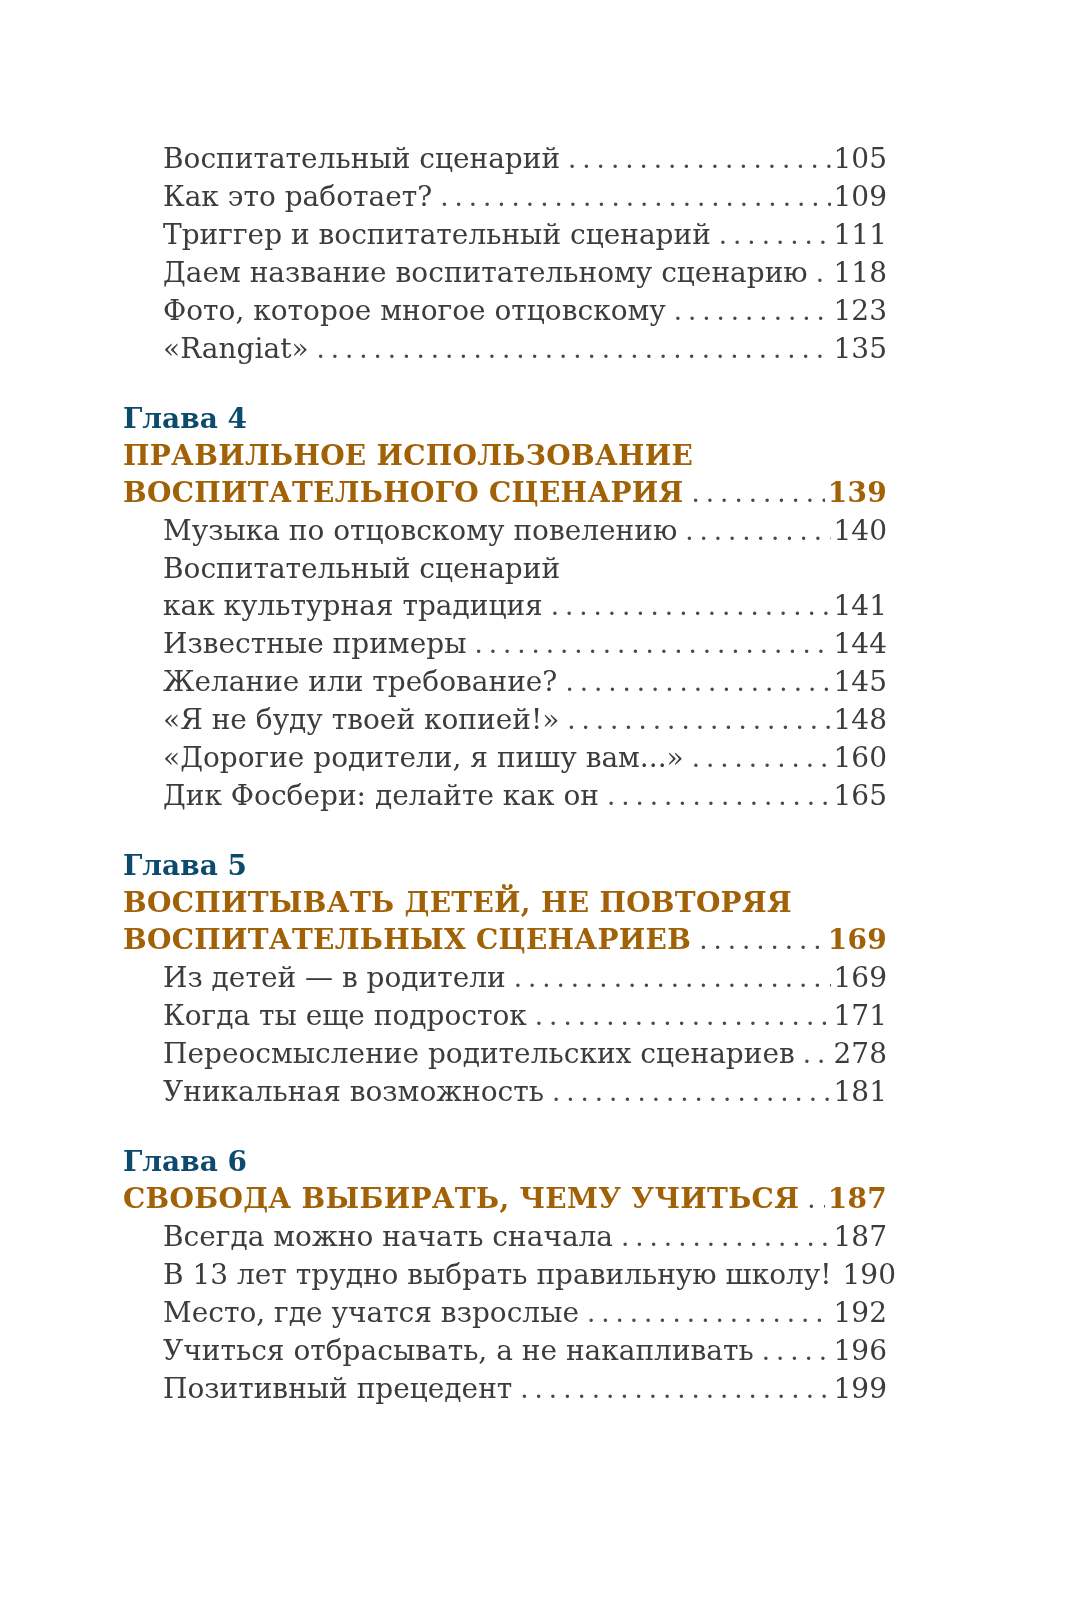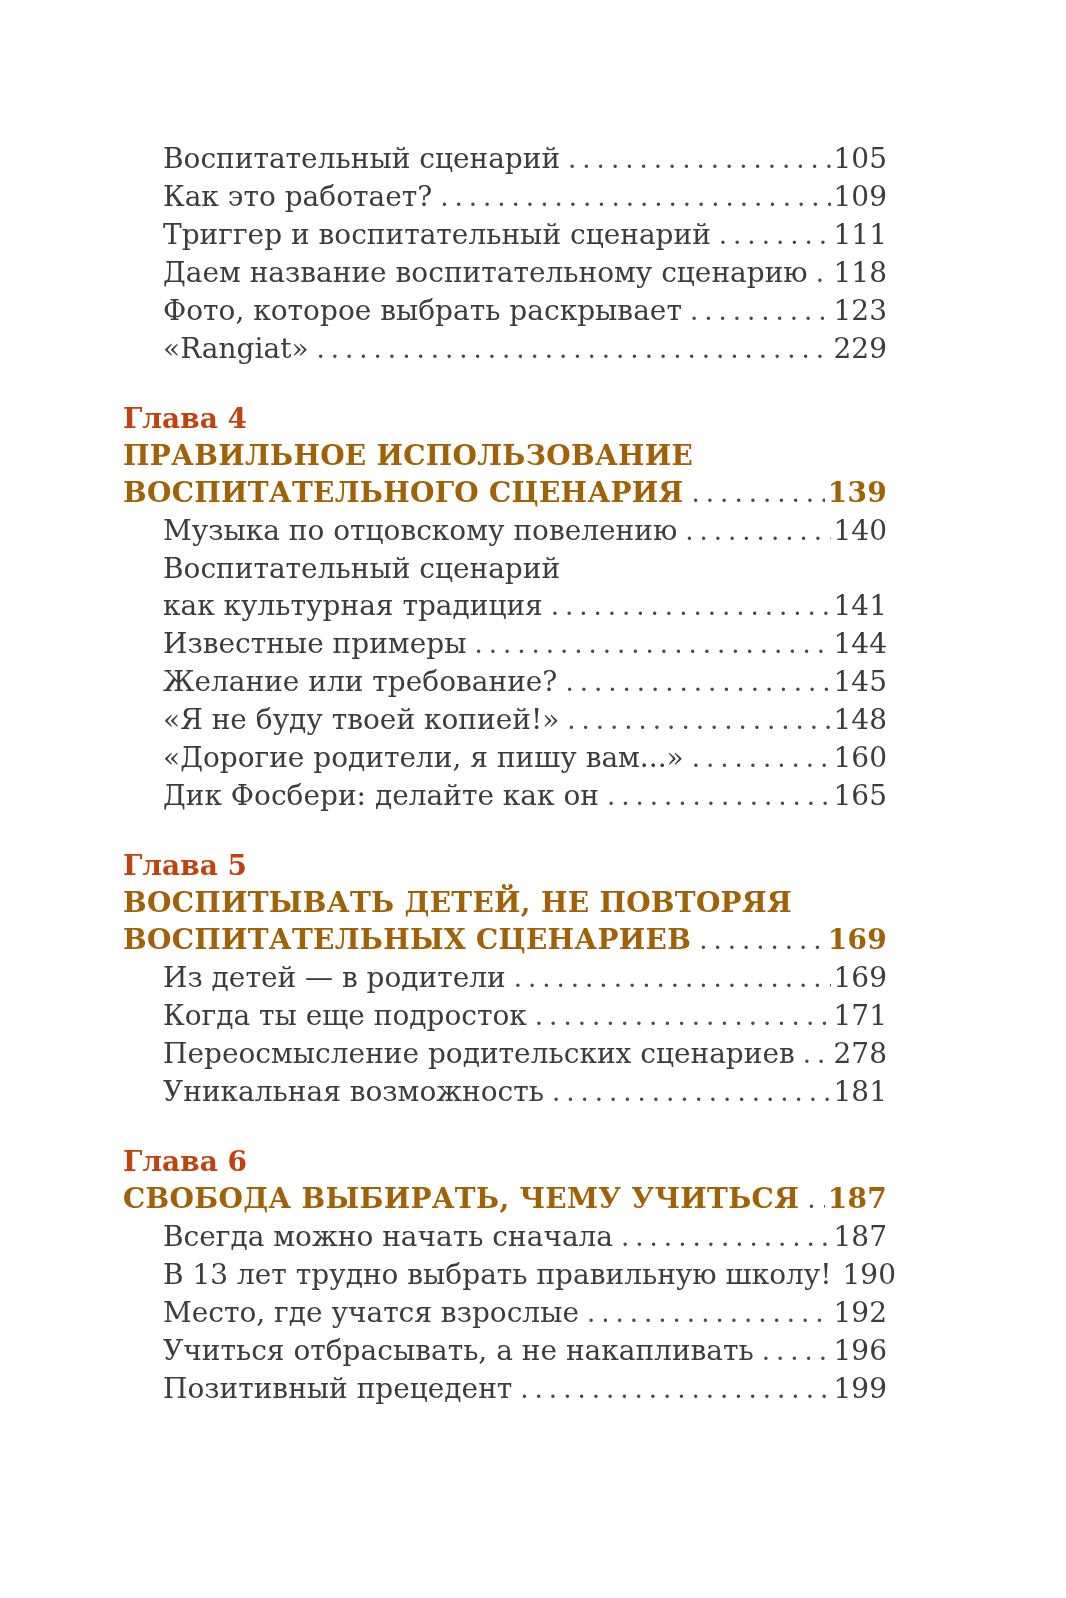--- a/index.html
+++ b/index.html
@@ -22,21 +22,21 @@
     top: 140px;
     width: 764px;
   }
   .toc-section { margin-top: 0; }
   .toc-section + .toc-section { margin-top: 32px; }
 
   .chapter-label {
     font-size: 28px;
     line-height: 37px;
     font-weight: 600;
-    color: #c2410c;
+    color: #0c4a6e;
   }
   .toc-row {
     display: flex;
     align-items: baseline;
     font-size: 28px;
     line-height: 37px;
     white-space: nowrap;
   }
   .toc-row.sub { padding-left: 40px; justify-content: space-between; }
   .toc-row.chapter-title {
@@ -82,28 +82,28 @@
           <span class="toc-text">Триггер и воспитательный сценарий</span>
           <span class="toc-dots"></span>
           <span class="toc-page">111</span>
         </div>
         <div class="toc-row sub">
           <span class="toc-text">Даем название воспитательному сценарию</span>
           <span class="toc-dots"></span>
           <span class="toc-page">118</span>
         </div>
         <div class="toc-row sub">
-          <span class="toc-text">Фото, которое выбрать раскрывает</span>
+          <span class="toc-text">Фото, которое многое отцовскому</span>
           <span class="toc-dots"></span>
           <span class="toc-page">123</span>
         </div>
         <div class="toc-row sub">
           <span class="toc-text">«Rangiat»</span>
           <span class="toc-dots"></span>
-          <span class="toc-page">229</span>
+          <span class="toc-page">135</span>
         </div>
       </div>
       <div class="toc-section">
         <div class="chapter-label">Глава 4</div>
         <div class="toc-row chapter-title">
           <span class="toc-text">ПРАВИЛЬНОЕ ИСПОЛЬЗОВАНИЕ</span>
         </div>
         <div class="toc-row chapter-title">
           <span class="toc-text">ВОСПИТАТЕЛЬНОГО СЦЕНАРИЯ</span>
           <span class="toc-dots"></span>

